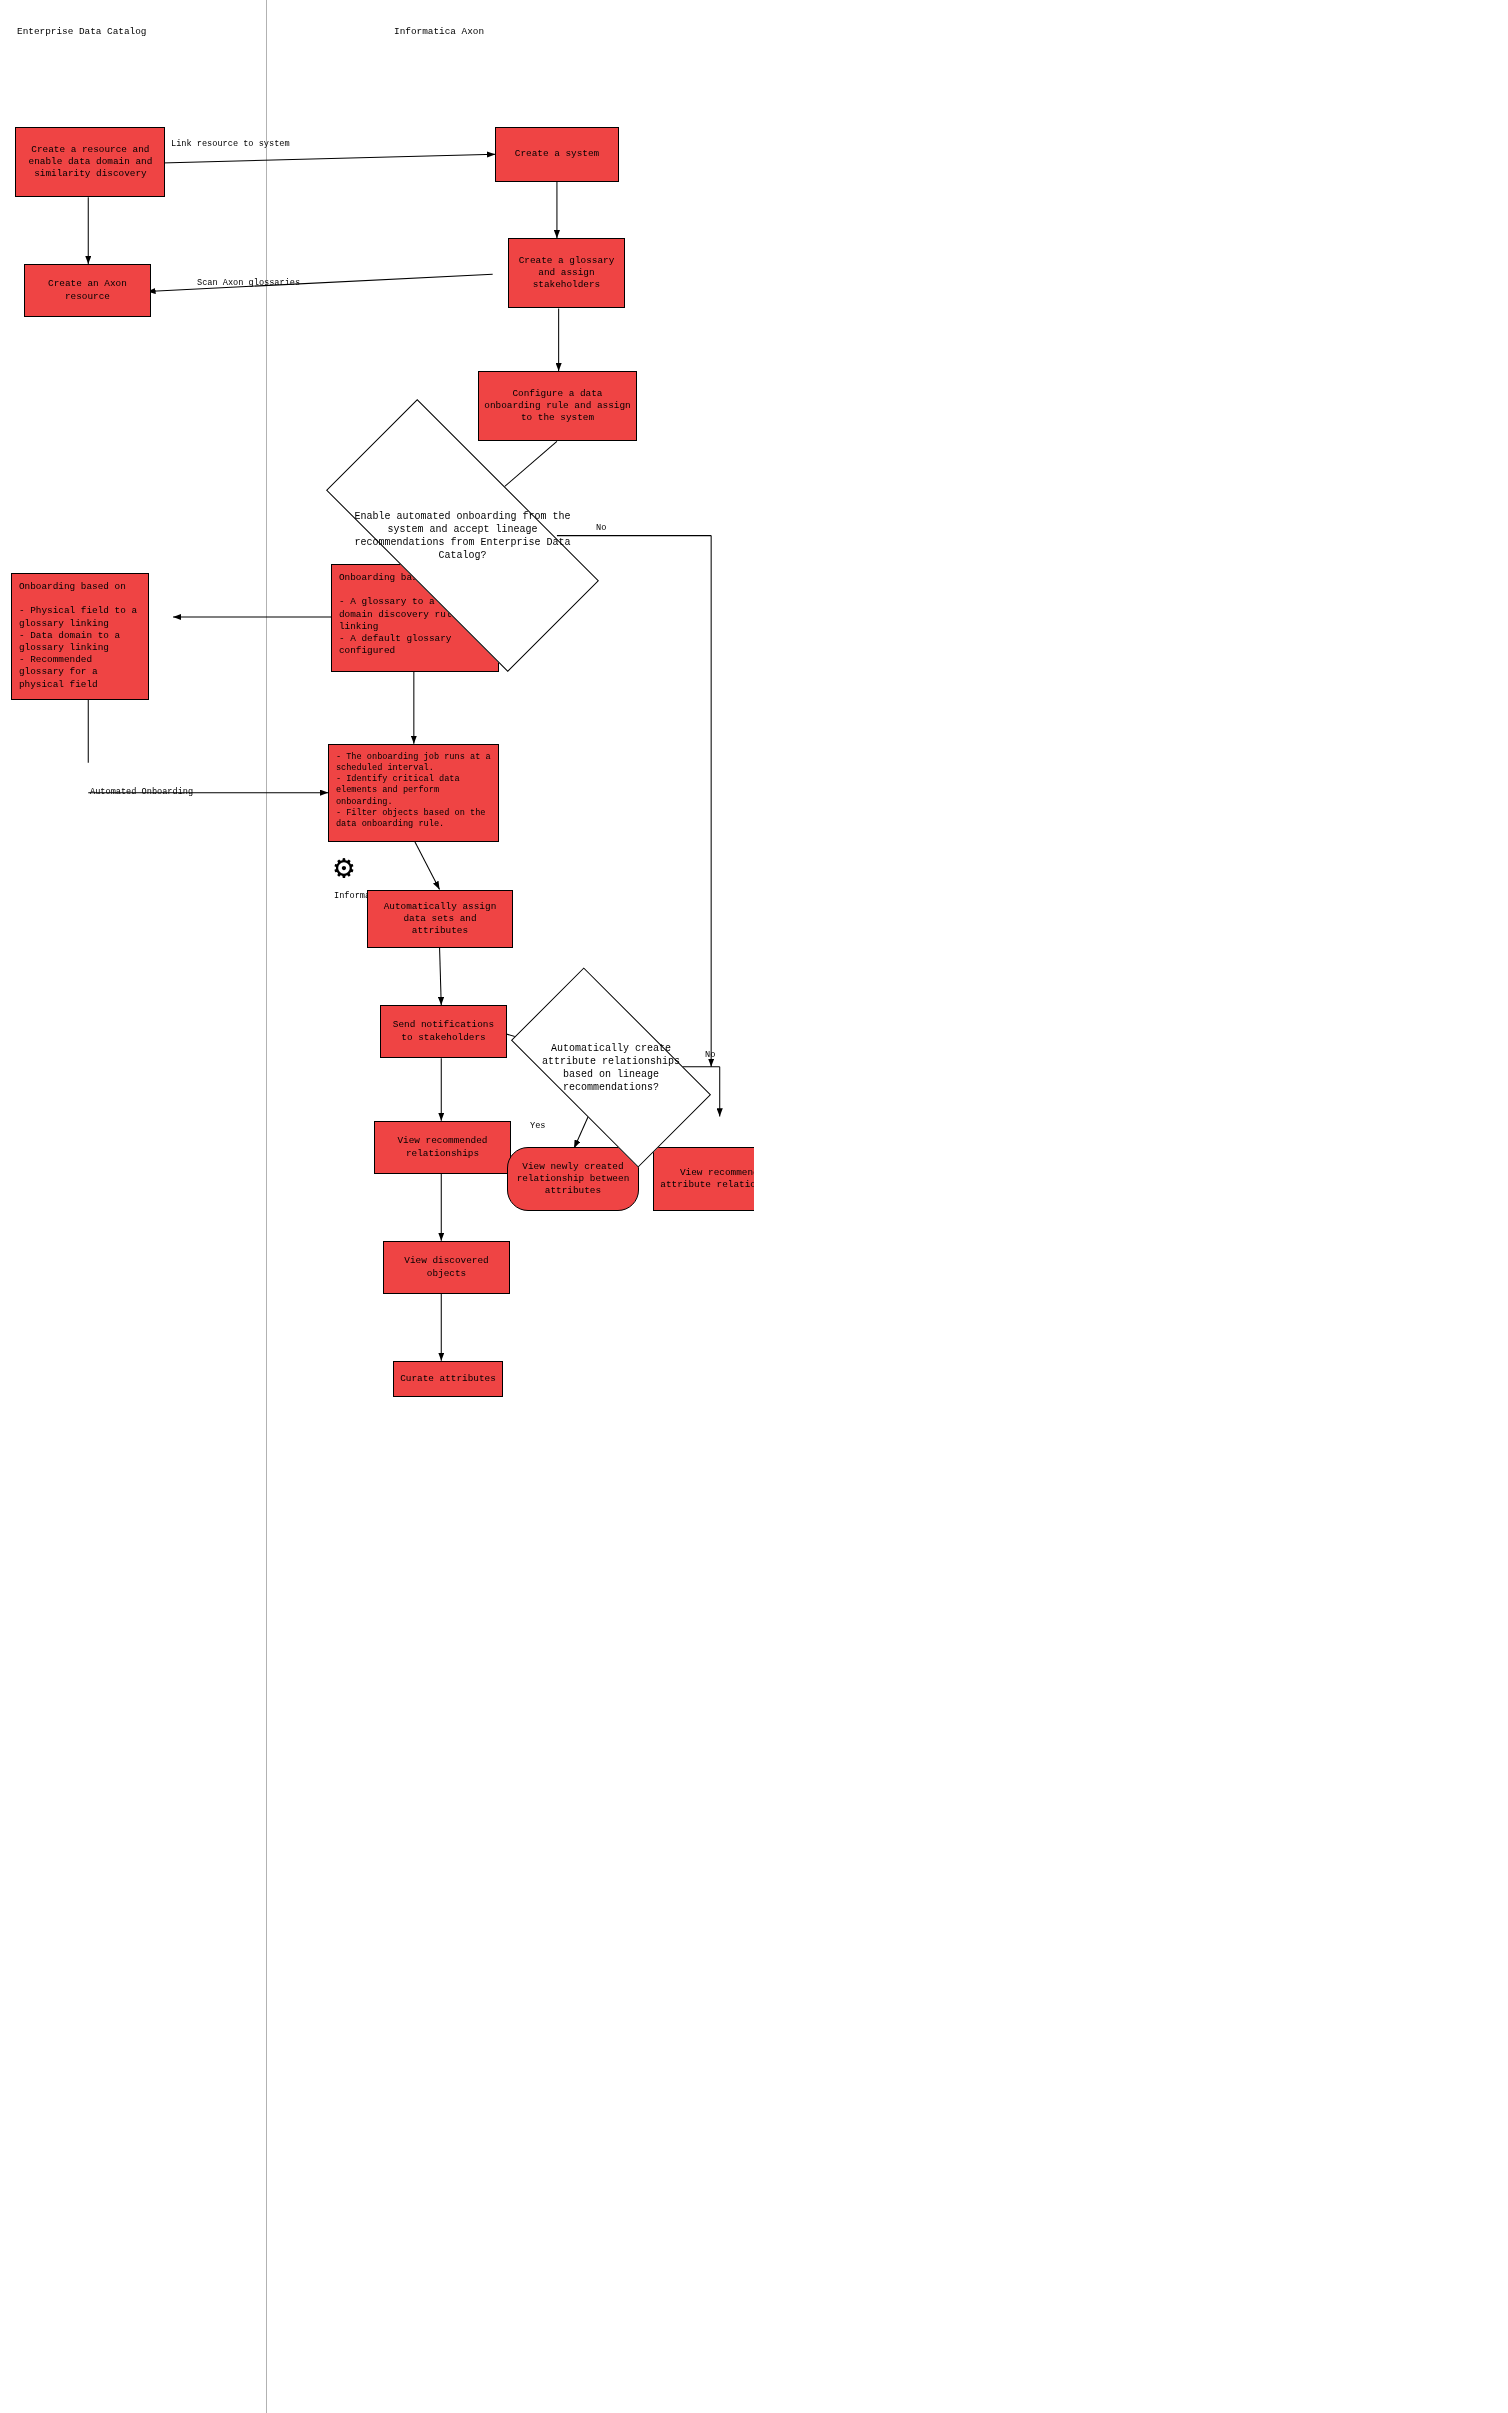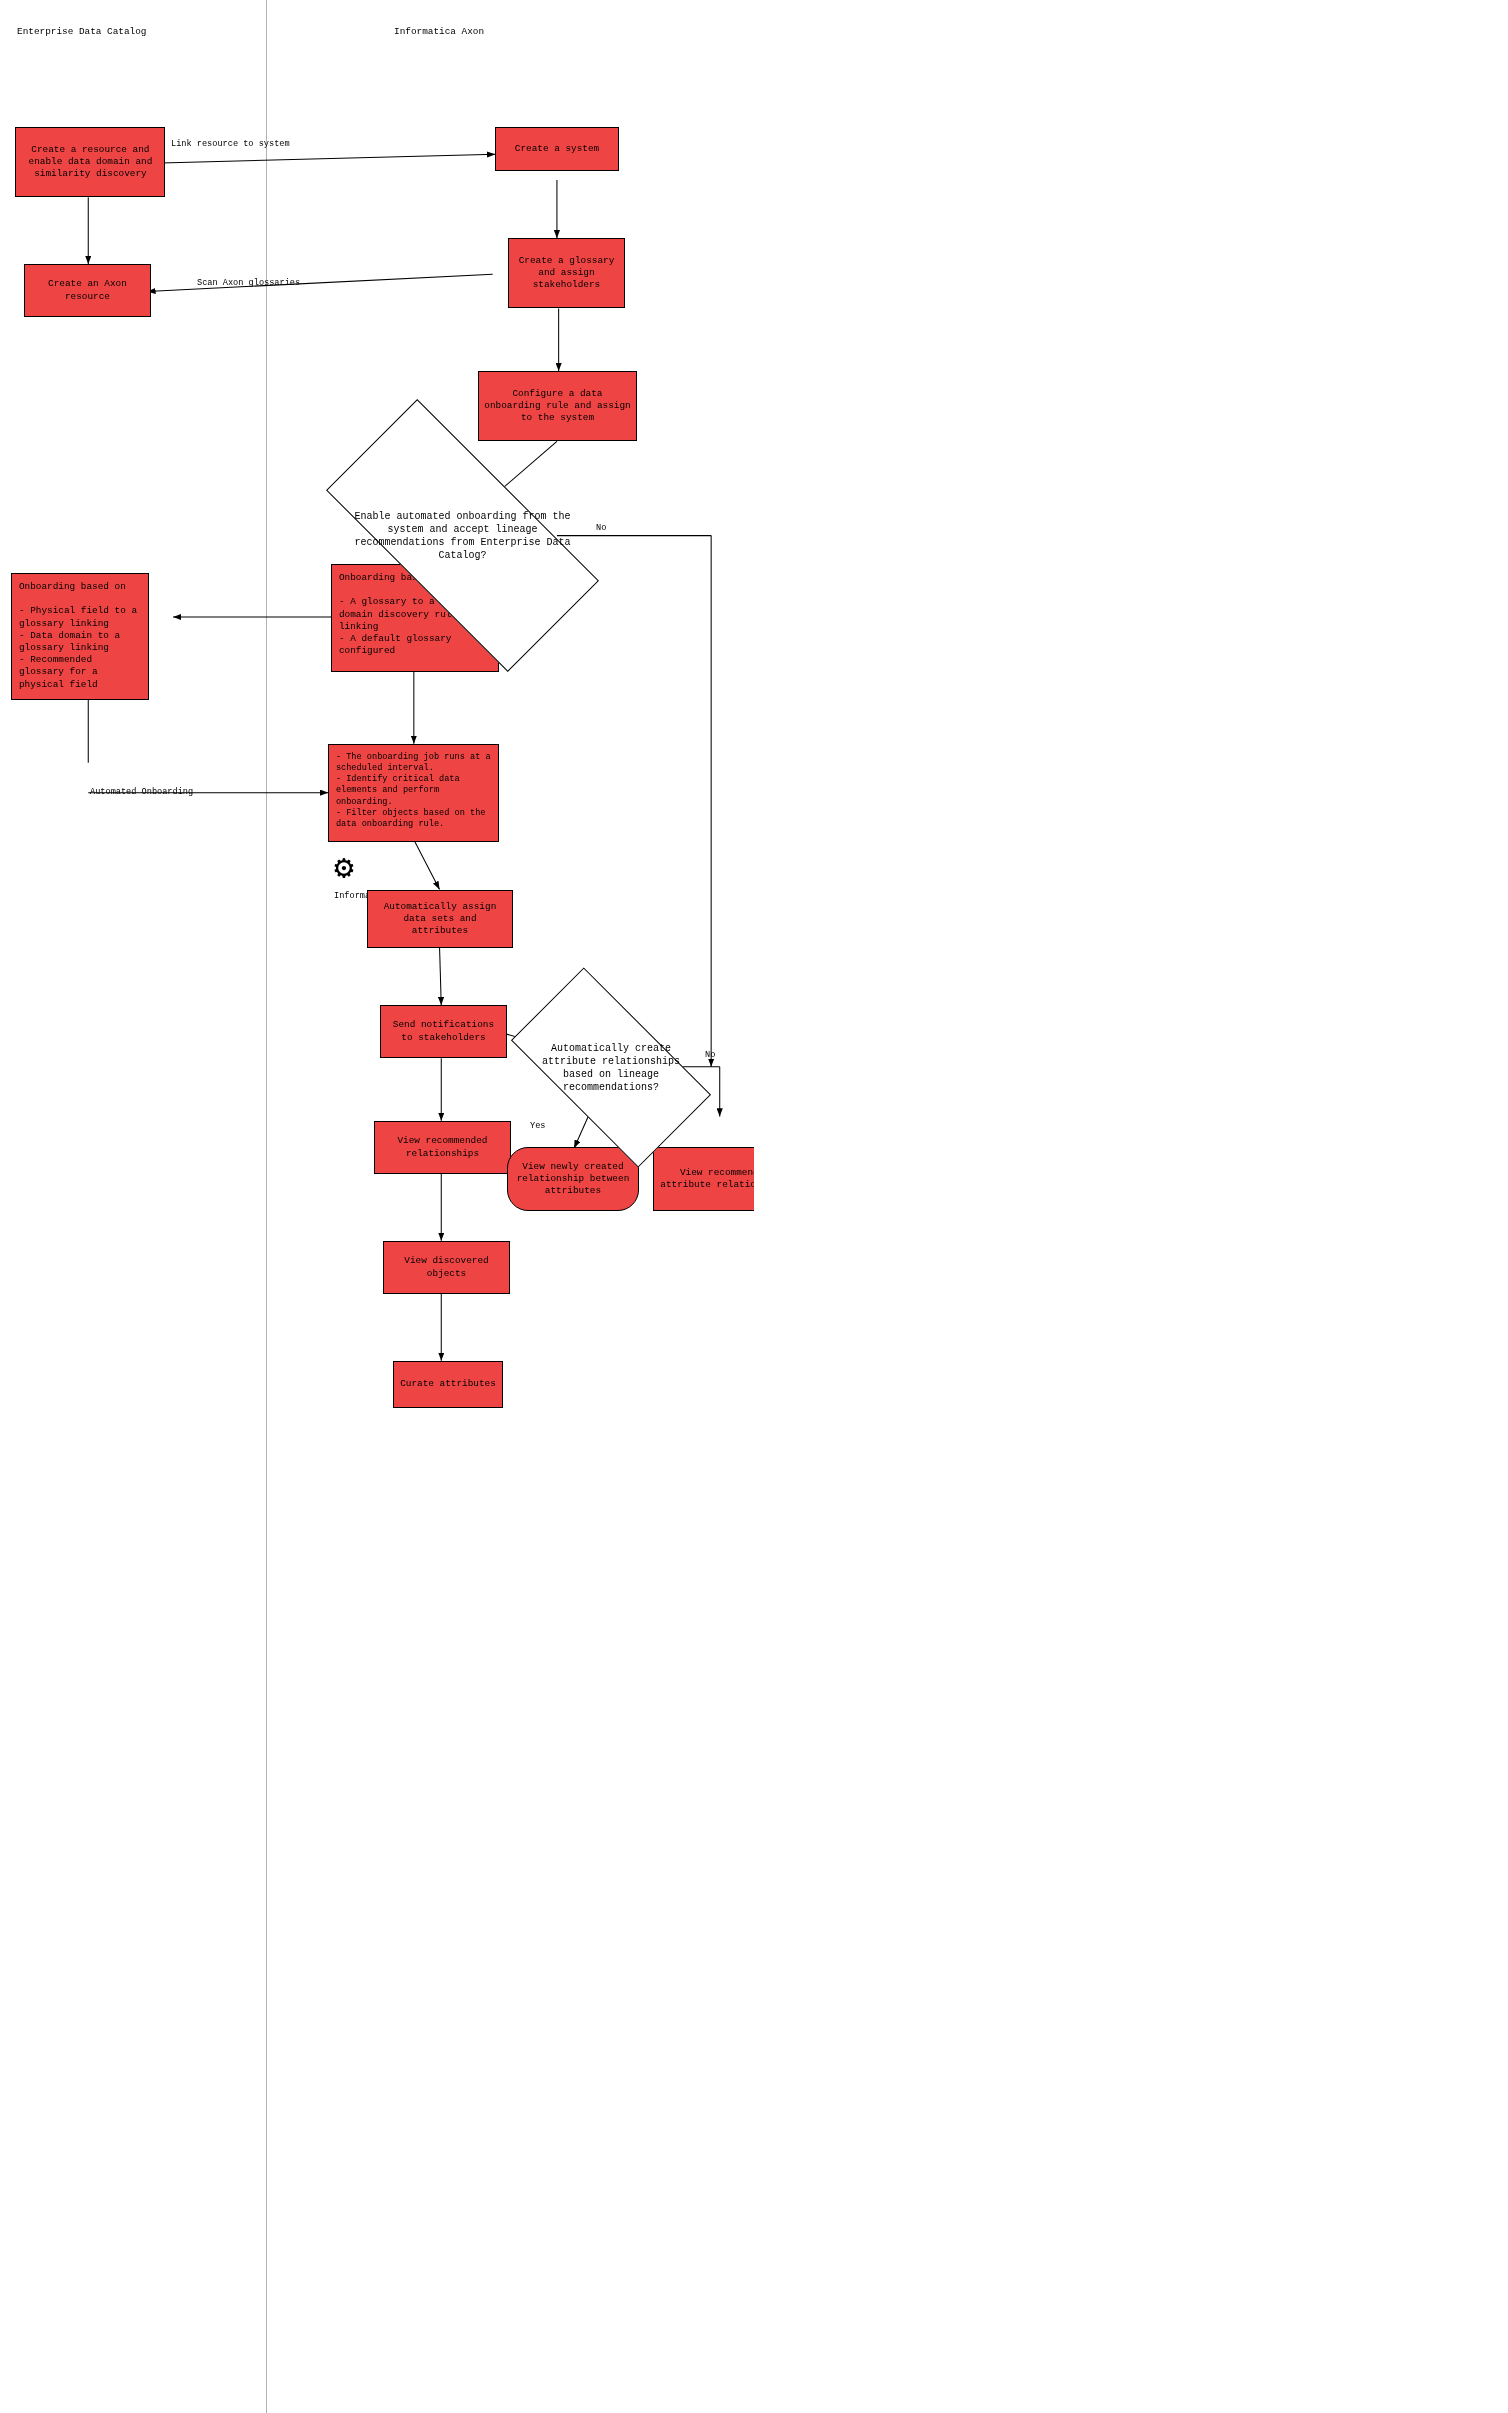--- a/index.html
+++ b/index.html
@@ -158,21 +158,21 @@
     <line x1="840" y1="1245" x2="840" y2="1303" stroke="#000" stroke-width="1.2" marker-end="url(#arrowhead)"></line>
 
   </svg>
 
   <div class="box" style="left:15.4px; top:127px; width:150px; height:70px;">
     <span>Create a resource and enable data domain and similarity discovery</span>
   </div>
 
   <div class="arrow-label" style="left:171px; top:139px;">Link resource to system</div>
 
-  <div class="box" style="left:495px; top:127px; width:124px; height:44px;">
+  <div class="box" style="left:495px; top:127px; width:124px; height:55px;">
     <span>Create a system</span>
   </div>
 
   <div class="box" style="left:24px; top:264px; width:127px; height:53px;">
     <span>Create an Axon resource</span>
   </div>
 
   <div class="arrow-label" style="left:197px; top:278px;">Scan Axon glossaries</div>
 
   <div class="box" style="left:508px; top:238px; width:117px; height:70px;">
@@ -229,21 +229,21 @@
   </div>
 
   <div class="box" style="left:374px; top:1121px; width:137px; height:53px;">
     <span>View recommended relationships</span>
   </div>
 
   <div class="box" style="left:383px; top:1241px; width:127px; height:53px;">
     <span>View discovered objects</span>
   </div>
 
-  <div class="box" style="left:393px; top:1361px; width:110px; height:47px;">
+  <div class="box" style="left:393px; top:1361px; width:110px; height:36px;">
     <span>Curate attributes</span>
   </div>
 
   <div class="diamond-wrapper" style="left:521px; top:1016px; width:180px; height:103px;">
     <div class="diamond-shape"></div>
     <div class="diamond-inner" style="z-index:3; position:relative;">
       <span>Automatically create attribute relationships based on lineage recommendations?</span>
     </div>
   </div>
 

